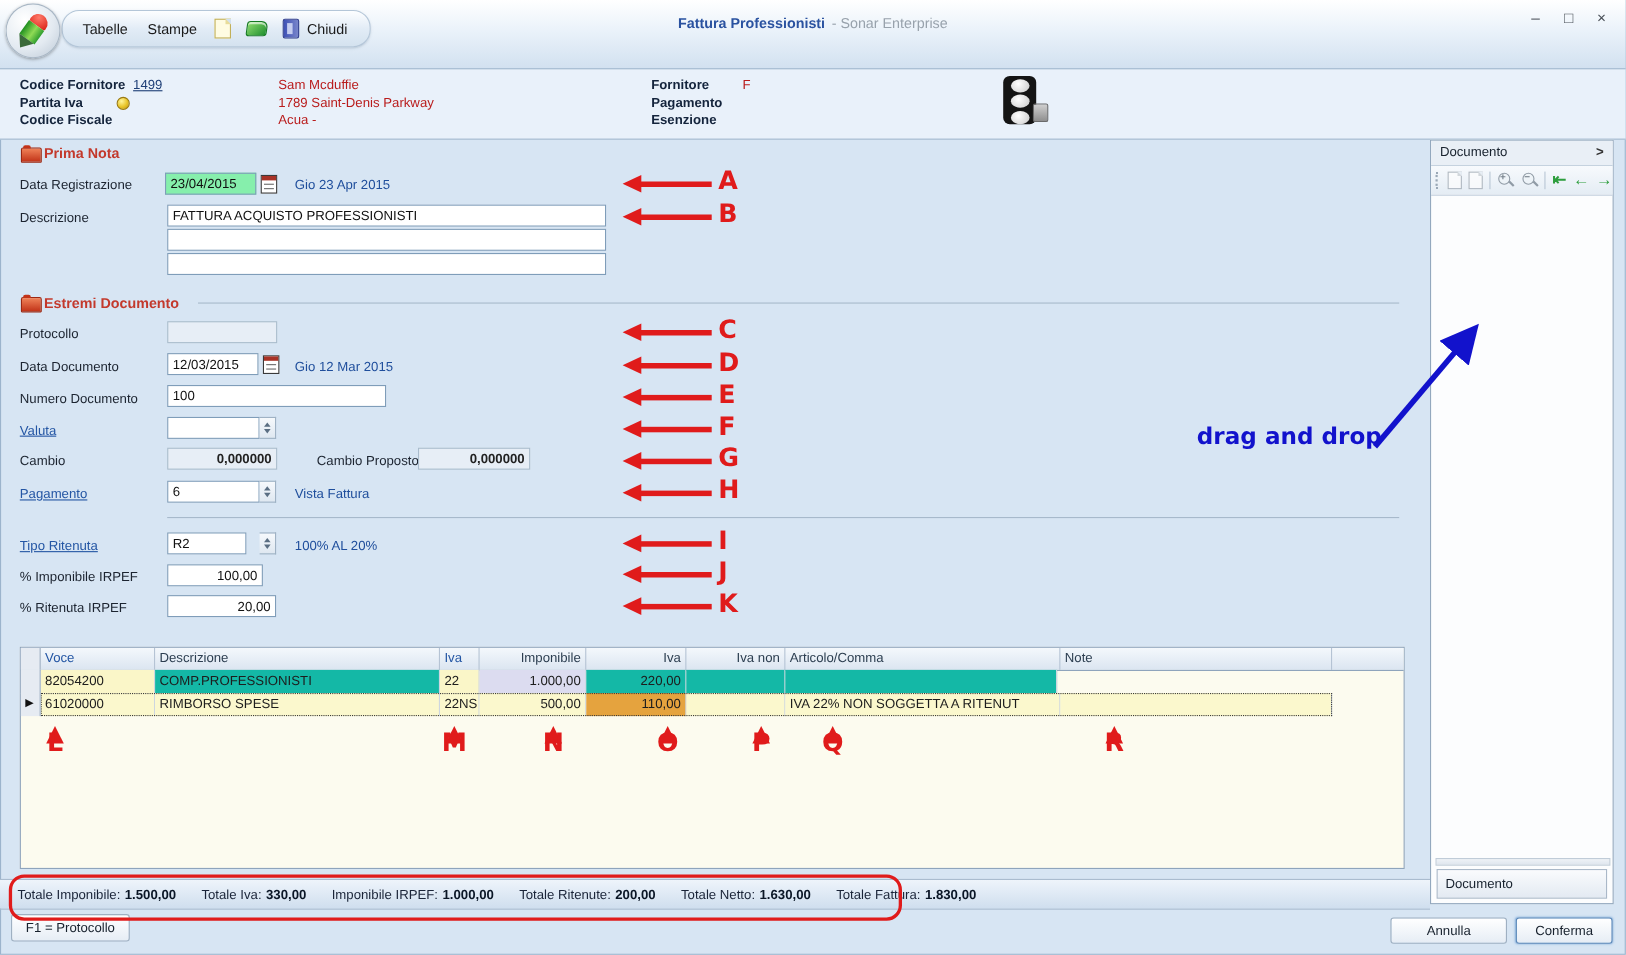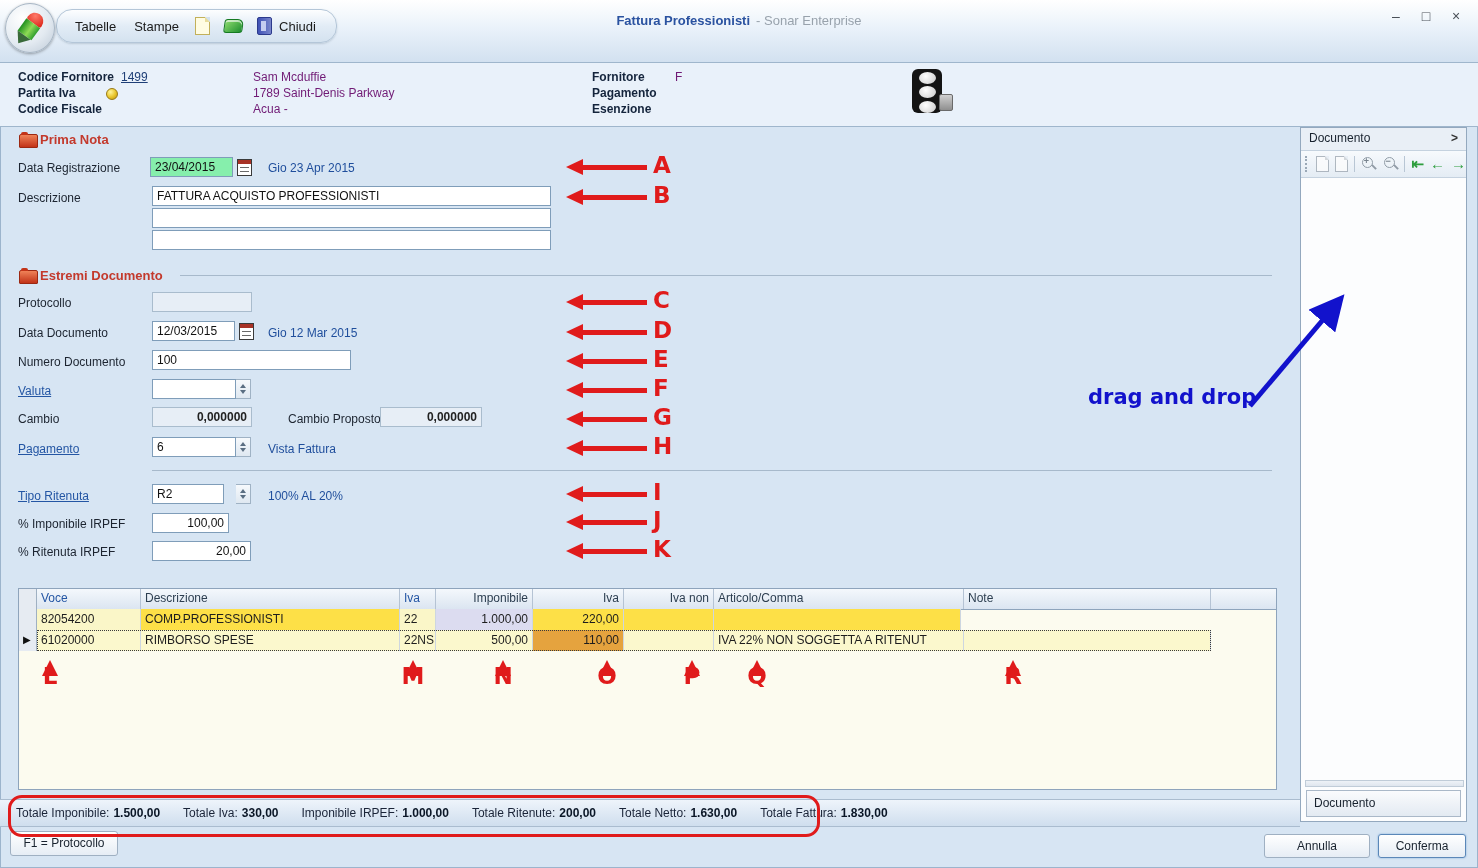--- a/index.html
+++ b/index.html
@@ -29,21 +29,21 @@
   .menu-item{font-size:13px;color:#1a1a1a;cursor:default;padding:2px 2px}
   .doc-icon{position:relative;width:13px;height:16px;background:#fffce2;border:1px solid #c2b05a}
   .doc-icon::after{content:"";position:absolute;right:-1px;top:-1px;border-style:solid;border-width:0 5px 5px 0;border-color:#d2e1f0 #d2e1f0 #e8dc9a #e8dc9a}
   .book-icon{width:17px;height:12px;background:linear-gradient(135deg,#8fdd6f,#1f8f2f);border-radius:3px 6px 3px 3px;transform:skewX(-8deg);box-shadow:inset 0 2px 0 rgba(255,255,255,.6);border:1px solid #157a22}
   .exit-icon{position:relative;width:13px;height:16px;background:linear-gradient(90deg,#3f51b5,#7986cb);border:1px solid #2c3a8c;border-radius:2px}
   .exit-icon::after{content:"";position:absolute;left:3px;top:3px;width:5px;height:10px;background:#c5cdf0}
   
   .head-panel{position:absolute;left:0;top:62px;width:1478px;height:63px;background:#e9f1fa;
     border-top:1px solid #9fb6cc;border-bottom:1px solid #9fb6cc}
   .hp-lbl{position:absolute;font-weight:bold;color:#14243c}
-  .hp-txt{position:absolute;color:#701a75}
+  .hp-txt{position:absolute;color:#b91c1c}
   .link{color:#1f3f77;text-decoration:underline;cursor:pointer}
   .dot{position:absolute;left:106px;top:25px;width:10px;height:10px;border-radius:50%;
     background:radial-gradient(circle at 35% 30%,#fff59a,#e8c428 55%,#b8901a);border:1px solid #9a7a12}
   .tlight{position:absolute;left:912px;top:6px;width:30px;height:44px;background:#141414;border-radius:6px}
   .tlight i{display:block;width:17px;height:12px;border-radius:50%;margin:2.5px auto 0;background:radial-gradient(circle at 40% 35%,#ffffff,#c8c8c8)}
   .tlight::after{content:"";position:absolute;right:-11px;bottom:2px;width:12px;height:15px;background:linear-gradient(#cfcfcf,#8f8f8f);border:1px solid #6a6a6a;border-radius:2px}
   
   .section-title{position:absolute;color:#c3392c;font-weight:bold;font-size:13px}
   .folder{position:absolute;width:17px;height:12px;background:linear-gradient(#ef8258,#c23318);border:1px solid #9c2812;border-radius:2px 2px 1px 1px}
   .folder::before{content:"";position:absolute;left:1px;top:-3px;width:7px;height:3px;background:#c23318;border-radius:2px 2px 0 0}
@@ -64,21 +64,21 @@
   .cal{position:absolute;width:15px;height:17px;box-sizing:border-box;background:#fff;border:1px solid #3a3a3a;cursor:pointer}
   .cal::before{content:"";position:absolute;left:0;top:0;width:100%;height:4px;background:#a83226}
   .cal::after{content:"";position:absolute;left:2px;top:7px;width:9px;height:6px;
     background:linear-gradient(#6a6a6a,#6a6a6a) 0 0/9px 1px no-repeat, linear-gradient(#6a6a6a,#6a6a6a) 0 4px/9px 1px no-repeat}
   
   .grid{position:absolute;left:18px;top:588px;width:1259px;height:202px;background:#fcfbef;border:1px solid #8ea4bc;box-sizing:border-box}
   .g-head{position:absolute;left:0;top:0;width:100%;height:20px;display:flex;border-bottom:1px solid #8ea4bc;
     background:linear-gradient(#f4f8fc,#dbe5f1)}
   .g-head .gc{border-right:1px solid #b5c3d4;line-height:19px;color:#2c3e50}
   .g-row{position:absolute;left:0;height:21px;display:flex}
-  .g-row .gc{border-right:1px solid #cdd6e0;line-height:20px;color:#1d1d1d;background:#fde047}
+  .g-row .gc{border-right:1px solid #cdd6e0;line-height:20px;color:#1d1d1d;background:#14b8a6}
   .gc{box-sizing:border-box;padding:0 4px;white-space:nowrap;overflow:hidden;font-size:12px}
   .c0{width:18px;padding:0}.c1{width:104px}.c2{width:259px}.c3{width:36px}.c4{width:97px}
   .c5{width:91px}.c6{width:90px}.c7{width:250px}.c8{width:247px}.cf{flex:1;border-right:none!important}
   .r{text-align:right}
   .sel-col{background:#e6ebf2!important;border-right:1px solid #9fb0c2!important;position:relative}
   .marker{position:absolute;left:4px;top:3px;font-size:10px;color:#111;line-height:14px}
   .row1{top:20px;border-bottom:1px solid #dfe4ec}
   .row1 .c1,.row1 .c3{background:#faf6c8}
   .row1 .c4{background:#dcdcf0}
   .row2{top:41px}
@@ -233,21 +233,21 @@
 
 <span class="blul" style="left:18px;top:489px">Tipo Ritenuta</span>
 <input class="inp" style="left: 152px; top: 484px; width: 72px;" readonly="" value="R2">
 <span class="spin" style="left:236px;top:484px">
     <i class="up"></i>
     <i class="dn"></i>
   </span>
 <span class="binfo" style="left:268px;top:489px">100% AL 20%</span>
 
 <span class="lbl" style="left:18px;top:517px">% Imponibile IRPEF</span>
-<input class="inp num" style="left: 152px; top: 513px; width: 77px;" readonly="" value="100,00">
+<input class="inp num" style="left: 152px; top: 513px; width: 87px;" readonly="" value="100,00">
 
 <span class="lbl" style="left:18px;top:545px">% Ritenuta IRPEF</span>
 <input class="inp num" style="left: 152px; top: 541px; width: 99px;" readonly="" value="20,00">
 
 <div class="grid">
   <div class="g-head">
     <div class="gc c0 sel-col"></div>
     <div class="gc c1"><span class="glink">Voce</span></div>
     <div class="gc c2">Descrizione</div>
     <div class="gc c3"><span class="glink">Iva</span></div>

